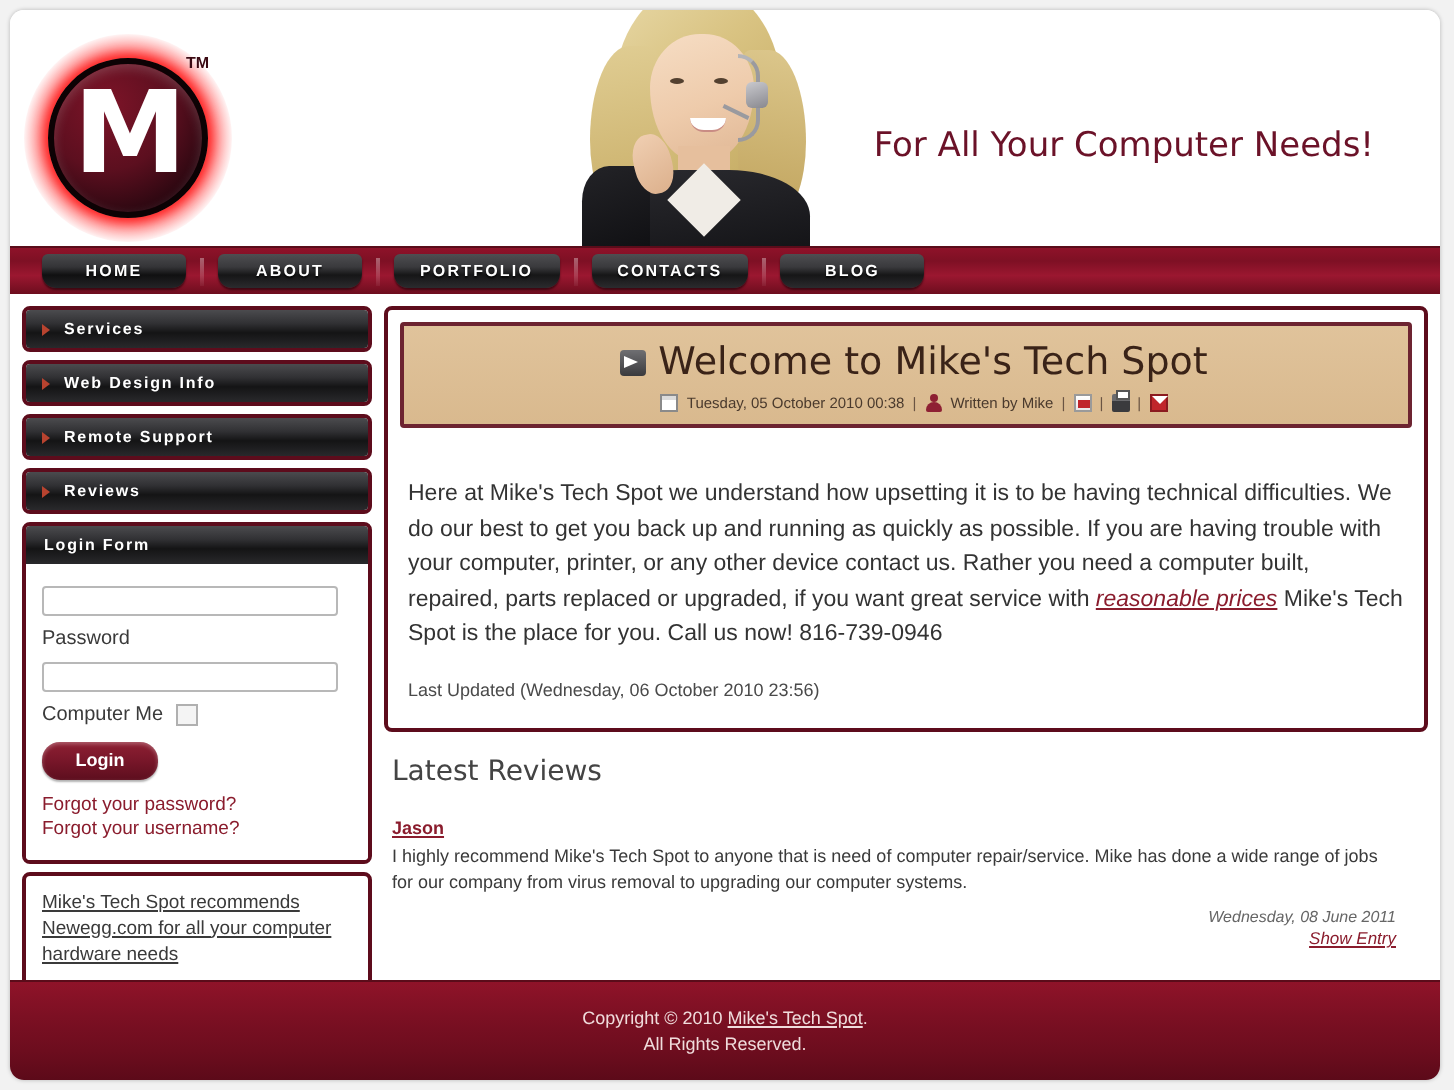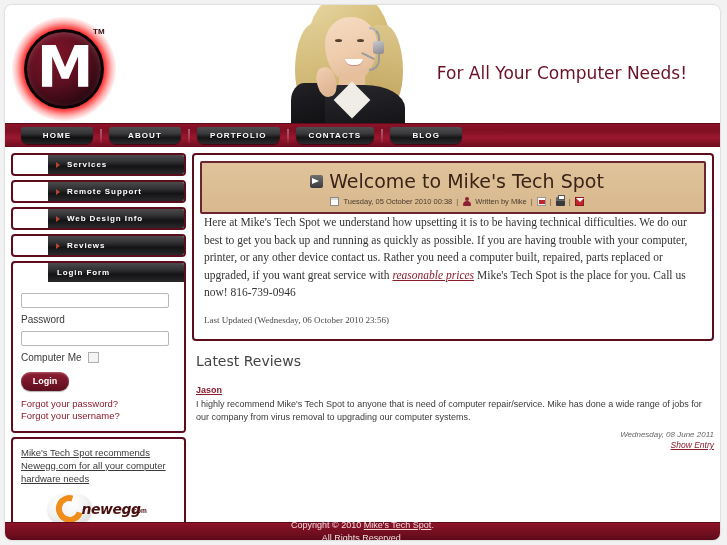--- a/index.html
+++ b/index.html
@@ -224,21 +224,20 @@
   .side-head {
     height: 19px;
     display: flex; align-items: center;
     padding-left: 8px;
     background: linear-gradient(180deg,#4b4b4e 0%, #313134 35%, #141415 60%, #29292c 100%);
     color: #ffffff;
     font-size: 8px;
     font-weight: bold;
     letter-spacing: .9px;
     cursor: pointer;
-    margin-left: 35px;
   }
   .side-head .tri {
     width: 0; height: 0;
     border-left: 4px solid #b8432f;
     border-top: 3px solid transparent;
     border-bottom: 3px solid transparent;
     margin-right: 7px;
   }
   .side-head.nohead-tri { padding-left: 9px; }
   .login-body { padding: 8px 8px 9px 8px; background:#fff; }
@@ -264,21 +263,21 @@
     margin-bottom: 7px;
   }
   .remember .cb {
     width: 11px; height: 11px;
     border: 1px solid #b0b0b0;
     background: #f4f4f4;
     margin-left: 6px;
     cursor: pointer;
   }
   .login-btn {
-    width: 48px; height: 19px;
+    width: 58px; height: 19px;
     border-radius: 9px;
     border: none;
     background: linear-gradient(180deg,#8e2033 0%, #7a172a 45%, #5d0e1e 100%);
     color: #ffffff;
     font-size: 9px;
     font-weight: bold;
     box-shadow: inset 0 1px 2px rgba(255,255,255,.3), 0 1px 1px rgba(0,0,0,.3);
     cursor: pointer;
     margin-bottom: 7px;
   }
@@ -390,44 +389,43 @@
   .mi-user::before { content:""; position:absolute; left:2.5px; top:0; width:4px; height:4px; border-radius:50%; background:#8e2033; }
   .mi-user::after { content:""; position:absolute; left:0.5px; top:4px; width:8px; height:5px; border-radius:4px 4px 1px 1px; background:#8e2033; }
   .mi-pdf { background: linear-gradient(180deg,#ffffff,#e8e8e8); border:1px solid #9a9a9a; position:relative; }
   .mi-pdf::after { content:""; position:absolute; left:1px; bottom:1px; width:6px; height:4px; background:#c0262b; }
   .mi-print { background: linear-gradient(180deg,#6a6a6d 0 40%, #3a3a3d 40% 100%); border-radius:1px; position:relative; }
   .mi-print::before { content:""; position:absolute; left:2px; top:-2px; width:5px; height:3px; background:#ffffff; border:1px solid #555; }
   .mi-mail { background: #c0262b; border: 1px solid #8b1a1f; position: relative; }
   .mi-mail::after { content:""; position:absolute; left:0; top:0; width:0; height:0; border-left:4px solid transparent; border-right:4px solid transparent; border-top:4px solid #ffffff; }
   .sep { color: #6a5443; }
   .article-body {
-    padding: 0 4px 4px 4px;
+    padding: 25px 4px 4px 4px;
     font-size: 11.5px;
     color: #333333;
     line-height: 17.5px;
-    font-family: Liberation Serif, serif;
   }
   .article-body a.inline {
     color: #8a1c2d;
     font-style: italic;
     text-decoration: underline;
   }
   .last-updated {
     margin-top: 10px;
     font-size: 9px;
     color: #4a4a4a;
   }
   .reviews-title {
     margin: 12px 0 0 4px;
     font-family: "DejaVu Sans", sans-serif;
     font-size: 14px;
     color: #444444;
     font-weight: normal;
   }
-  .review-block { margin: 10px 0 0 4px; }
+  .review-block { margin: 10px 16px 0 4px; }
   .review-author {
     font-size: 9px;
     color: #8a1c2d;
     text-decoration: underline;
     font-weight: bold;
     cursor: pointer;
     display: inline-block;
     margin-bottom: 3px;
   }
   .review-text {
@@ -449,21 +447,21 @@
     color: #8a1c2d;
     text-decoration: underline;
     cursor: pointer;
     margin-top: 1px;
   }
   
   .footer {
     position: absolute;
     left: 0; bottom: 0;
     width: 100%;
-    height: 18px;
+    height: 50px;
     background: linear-gradient(180deg,#8f1329 0%, #7c1023 35%, #6d0d1e 70%, #5c0a19 100%);
     border-top: 1px solid #5a0c1a;
     color: #f0dcdc;
     font-size: 9px;
     display: flex; flex-direction: column;
     align-items: center; justify-content: center;
     line-height: 13px;
   }
   .footer a {
     color: #f0dcdc;
@@ -527,28 +525,28 @@
         <div class="side-block">
           <div class="side-head">
             <span class="tri"></span>
             <span>Services</span>
           </div>
         </div>
 
         <div class="side-block">
           <div class="side-head">
             <span class="tri"></span>
-            <span>Remote Support</span>
+            <span>Web Design Info</span>
           </div>
         </div>
 
         <div class="side-block">
           <div class="side-head">
             <span class="tri"></span>
-            <span>Web Design Info</span>
+            <span>Remote Support</span>
           </div>
         </div>
 
         <div class="side-block">
           <div class="side-head">
             <span class="tri"></span>
             <span>Reviews</span>
           </div>
         </div>
 

